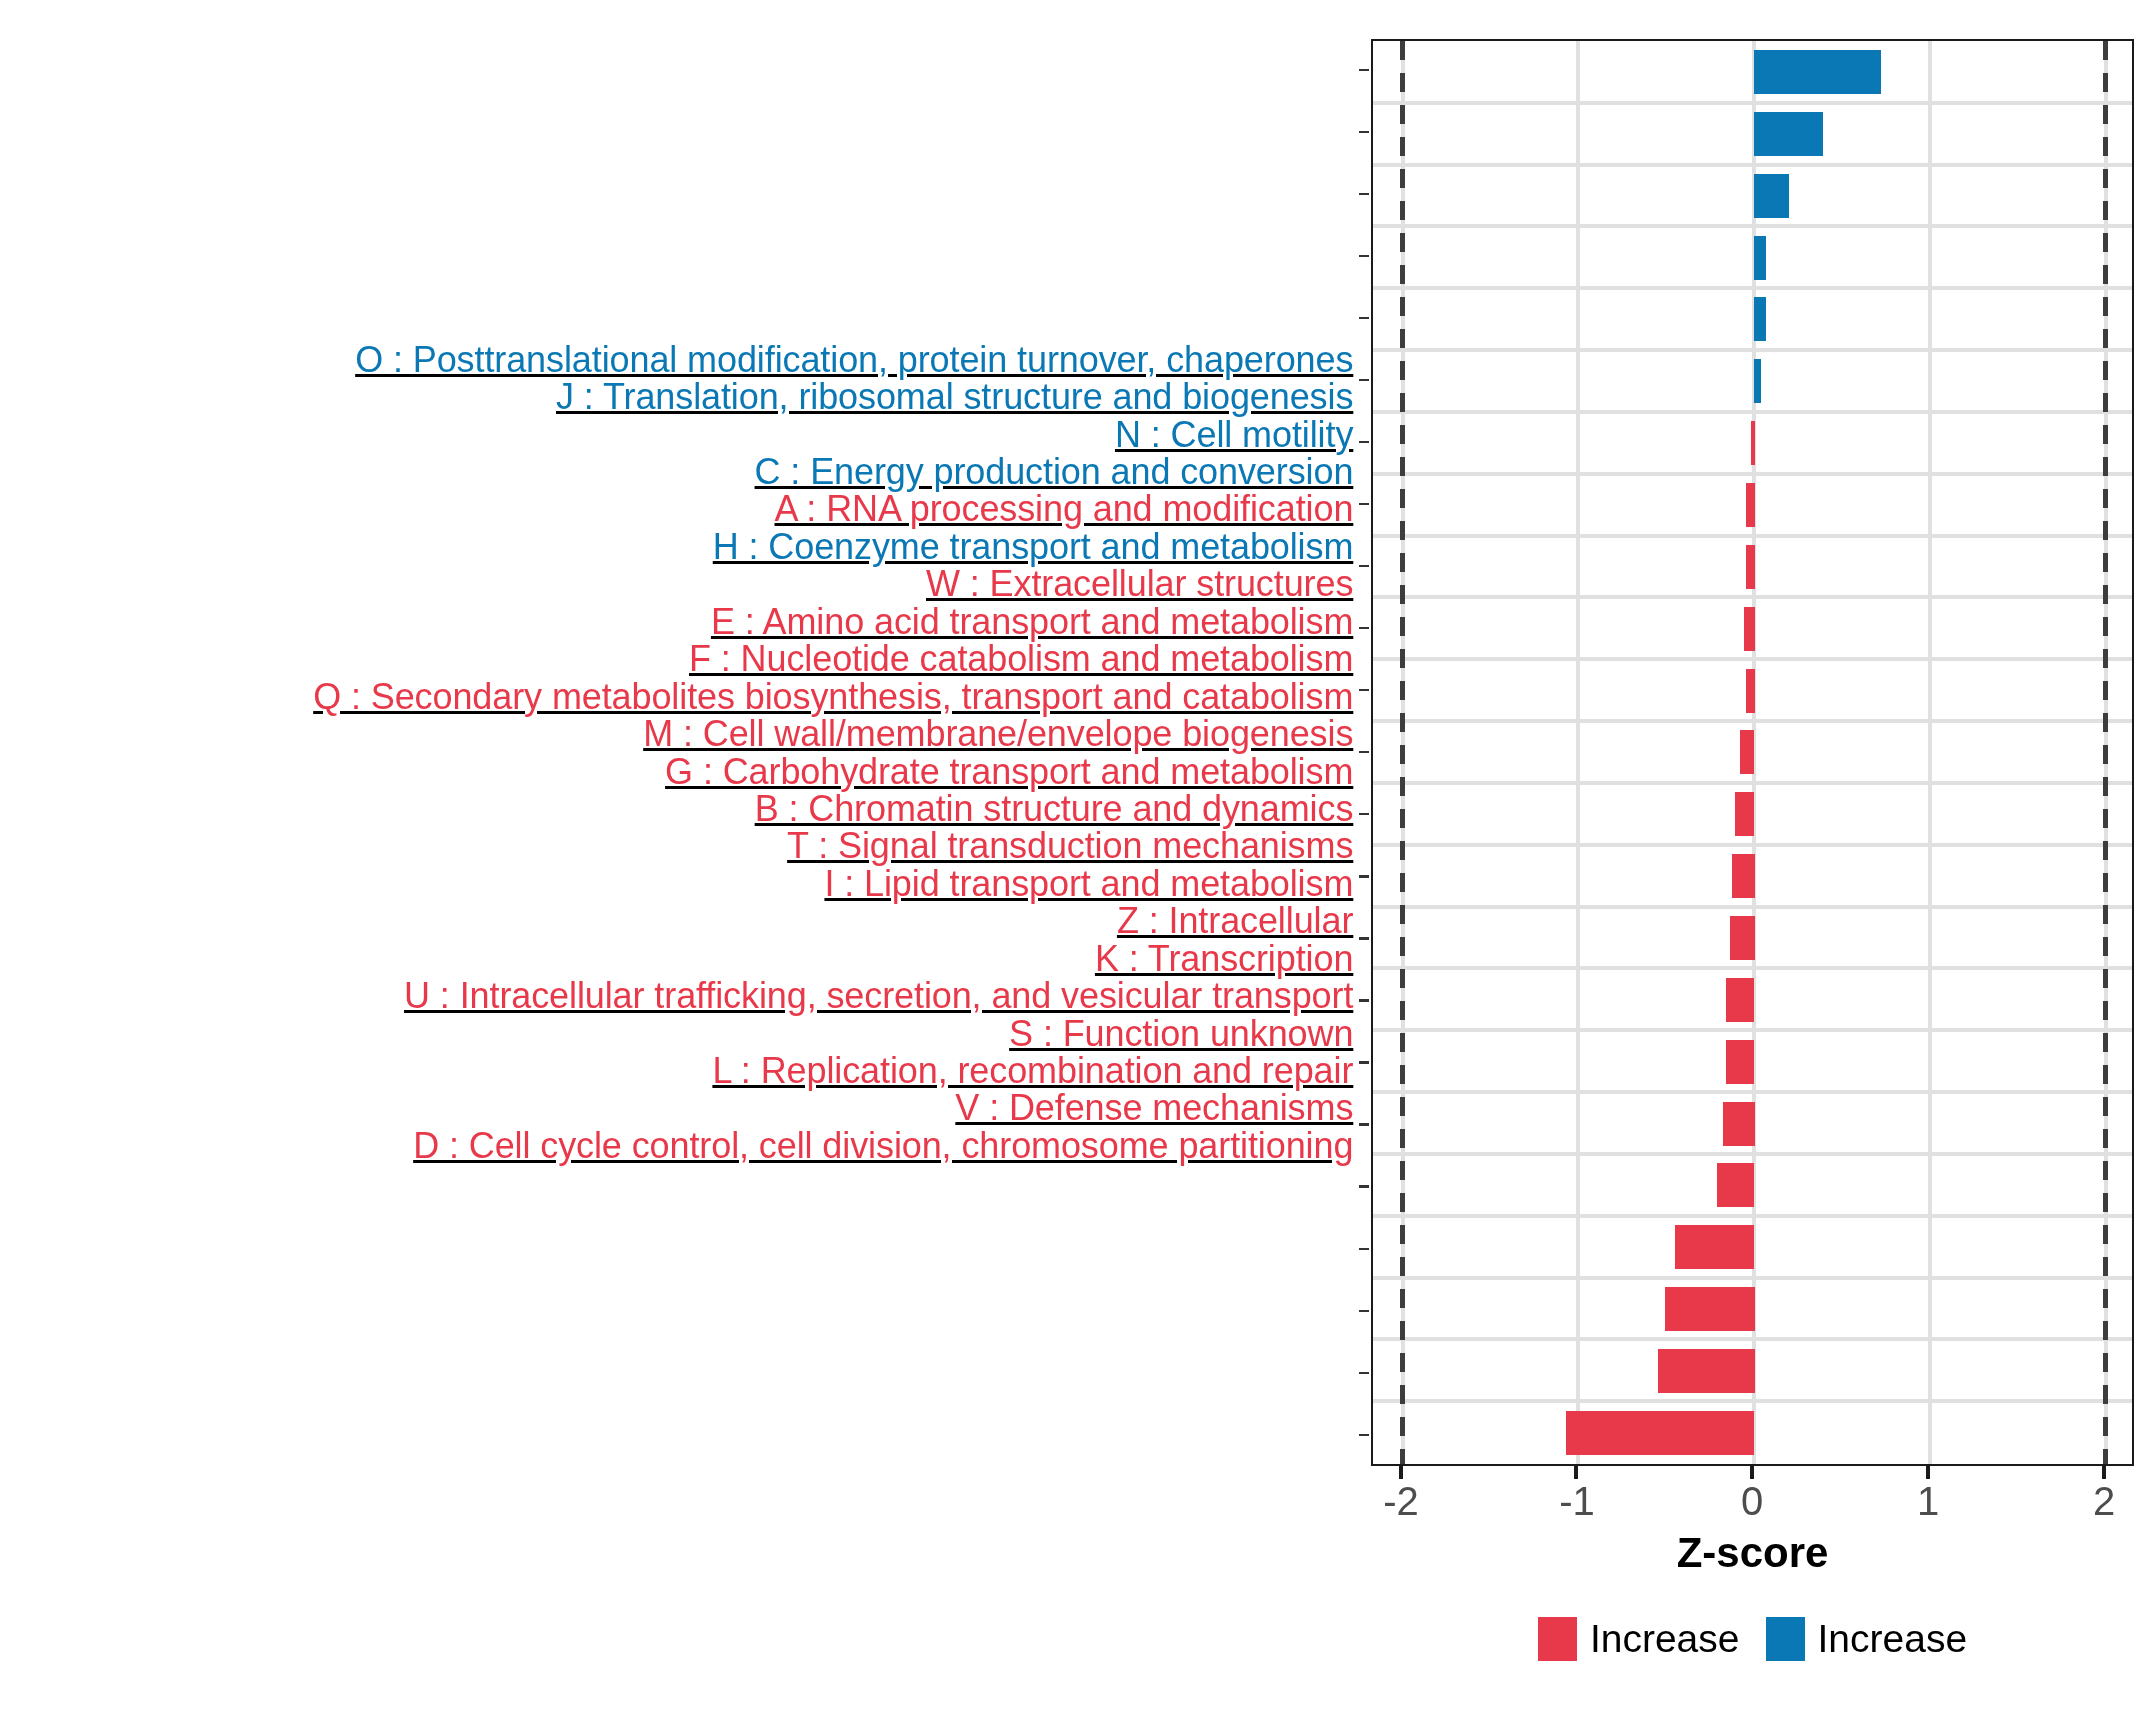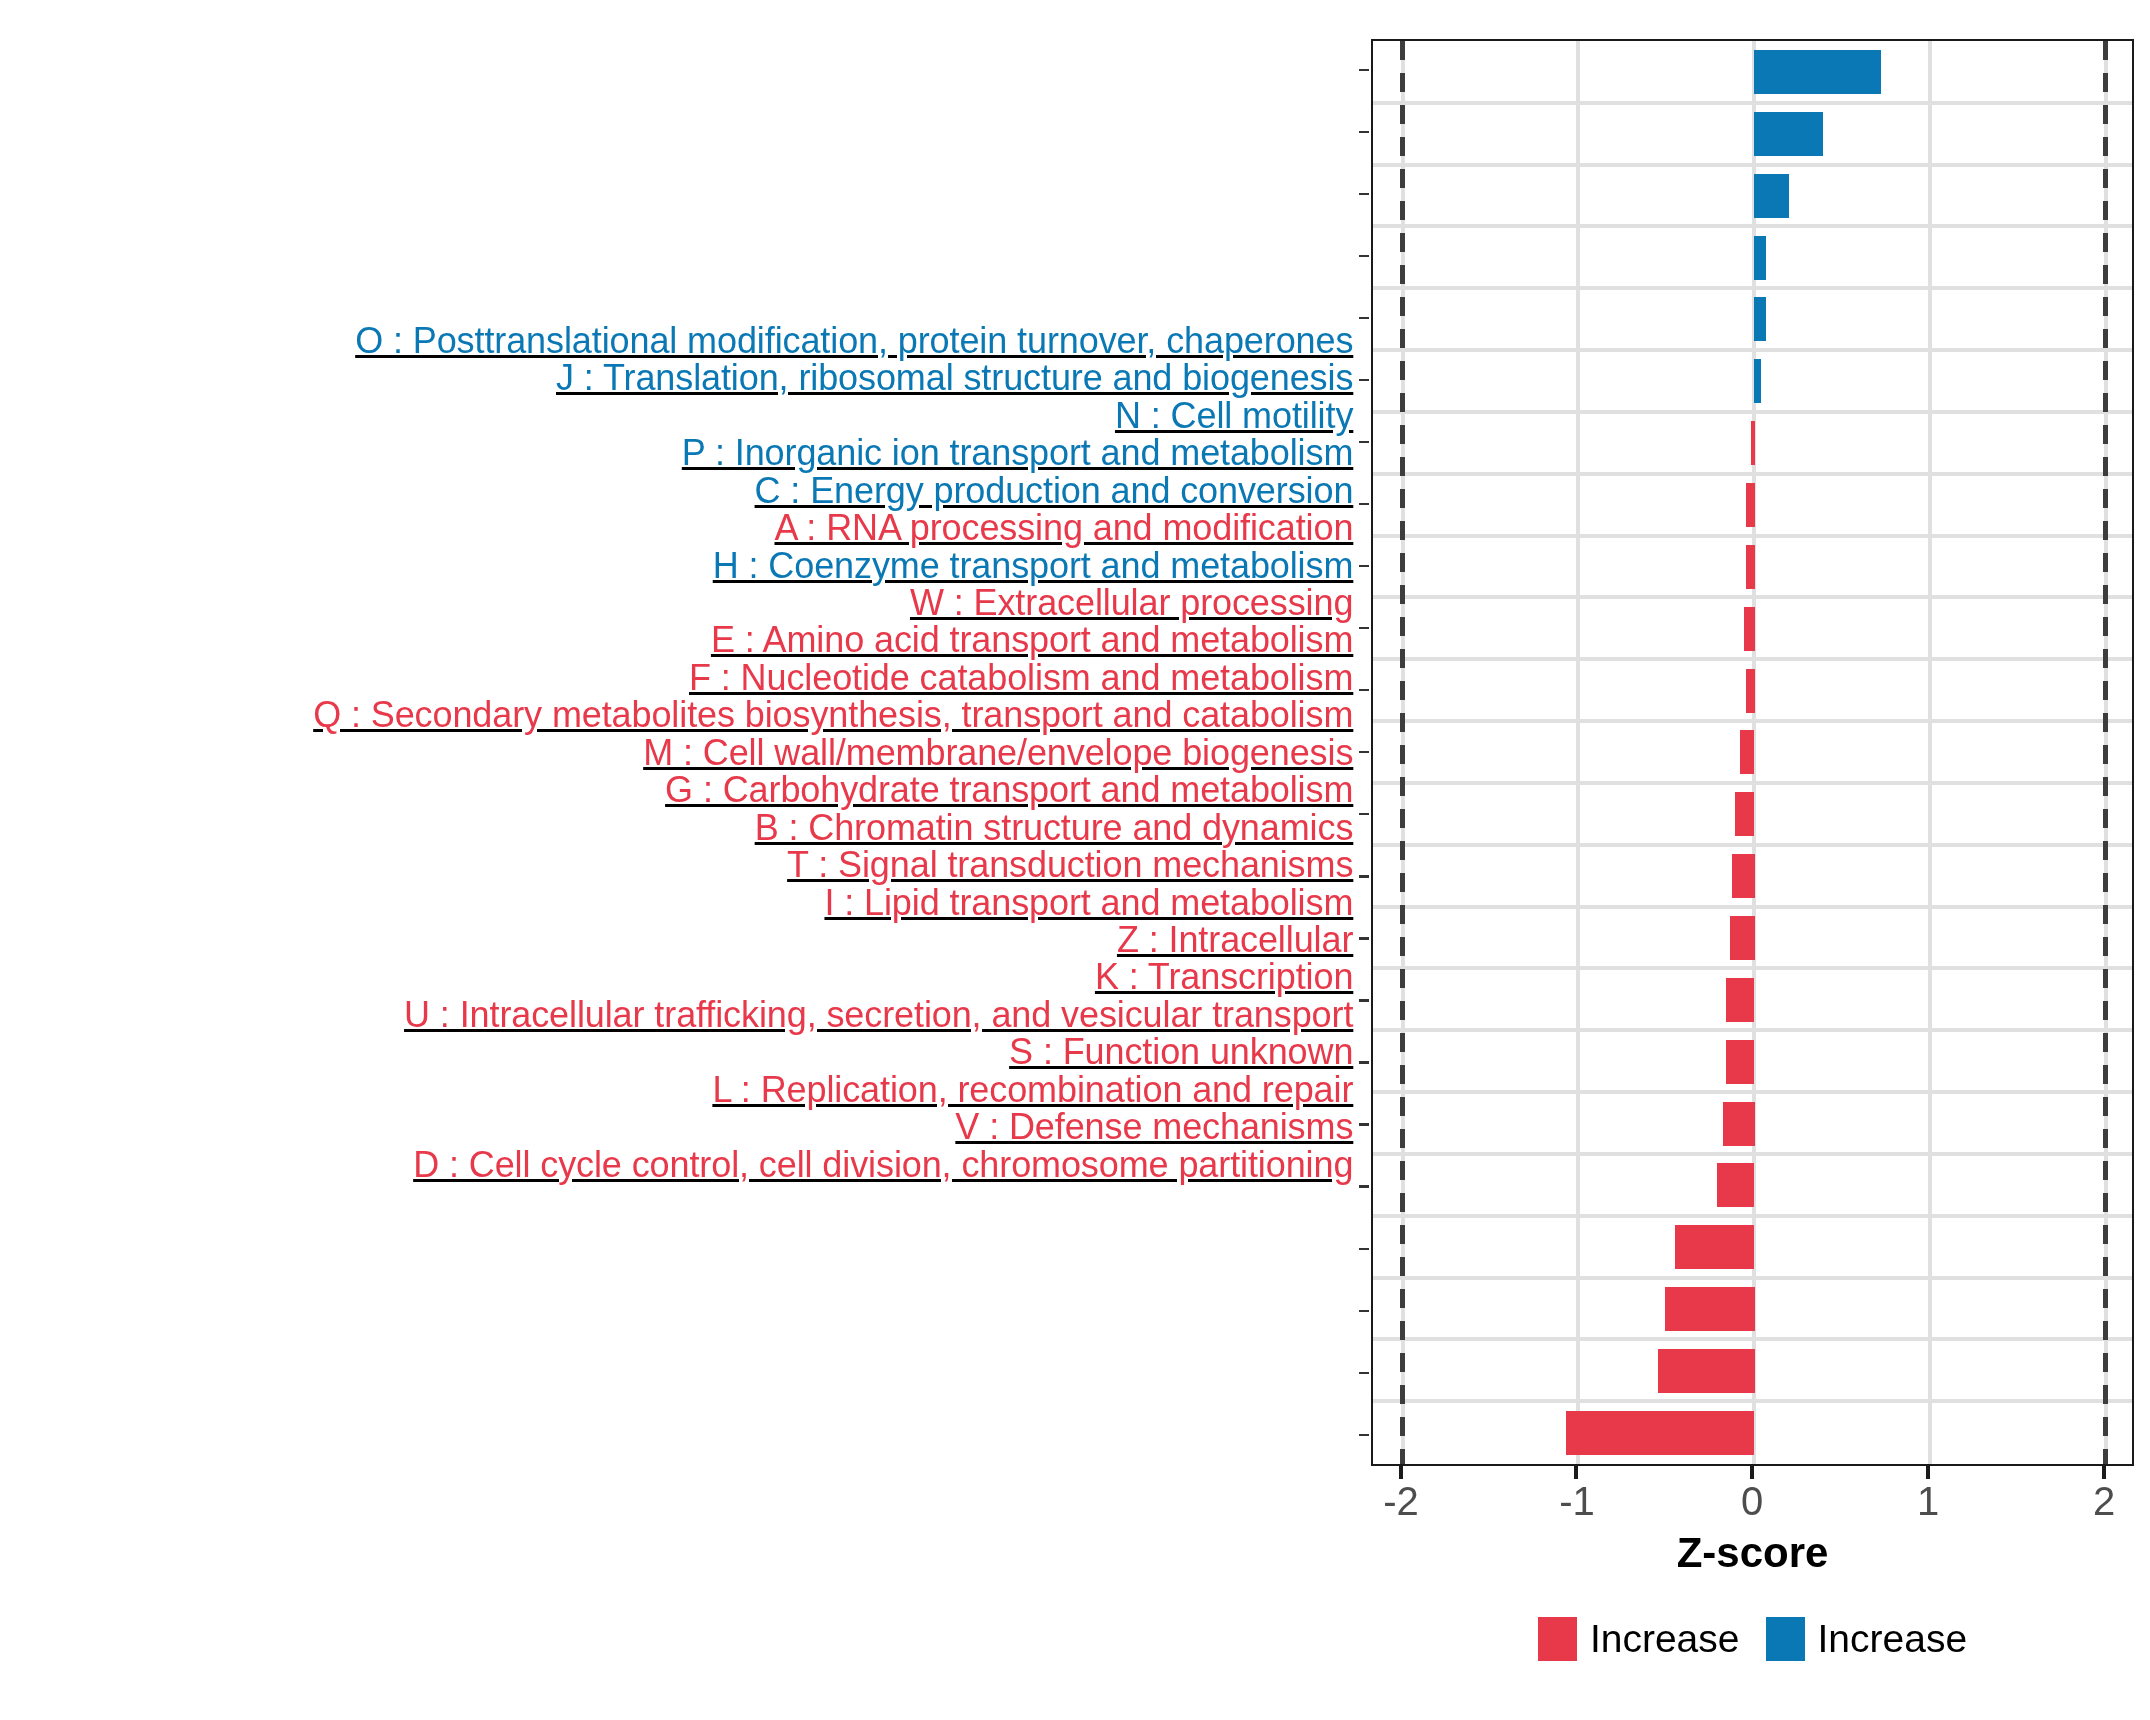--- a/index.html
+++ b/index.html
@@ -179,25 +179,24 @@
 </style>
 </head>
 <body>
 
 <div id="figure">
 
   <div id="labels">
       <div class="cat-label inc">O : Posttranslational modification, protein turnover, chaperones</div>
       <div class="cat-label inc">J : Translation, ribosomal structure and biogenesis</div>
       <div class="cat-label inc">N : Cell motility</div>
-      <div class="cat-label inc">P : Inorganic ion transport and metabolism</div>
       <div class="cat-label inc">C : Energy production and conversion</div>
       <div class="cat-label dec">A : RNA processing and modification</div>
       <div class="cat-label inc">H : Coenzyme transport and metabolism</div>
-      <div class="cat-label dec">W : Extracellular processing</div>
+      <div class="cat-label dec">W : Extracellular structures</div>
       <div class="cat-label dec">E : Amino acid transport and metabolism</div>
       <div class="cat-label dec">F : Nucleotide catabolism and metabolism</div>
       <div class="cat-label dec">Q : Secondary metabolites biosynthesis, transport and catabolism</div>
       <div class="cat-label dec">M : Cell wall/membrane/envelope biogenesis</div>
       <div class="cat-label dec">G : Carbohydrate transport and metabolism</div>
       <div class="cat-label dec">B : Chromatin structure and dynamics</div>
       <div class="cat-label dec">T : Signal transduction mechanisms</div>
       <div class="cat-label dec">I : Lipid transport and metabolism</div>
       <div class="cat-label dec">Z : Intracellular</div>
       <div class="cat-label dec">K : Transcription</div>

